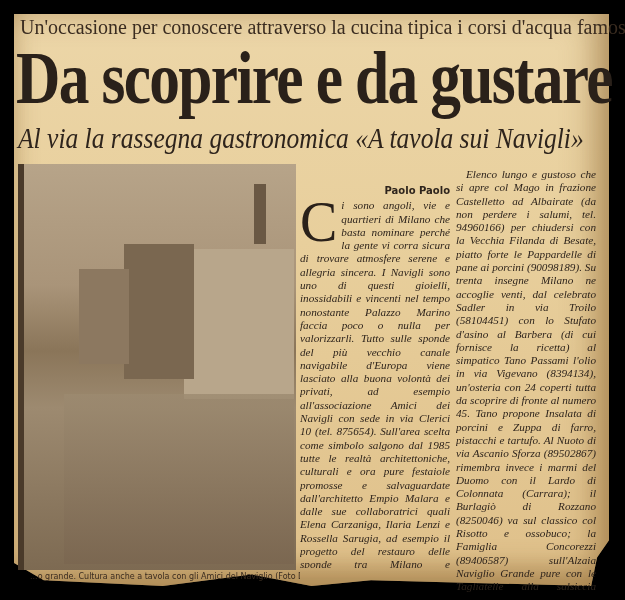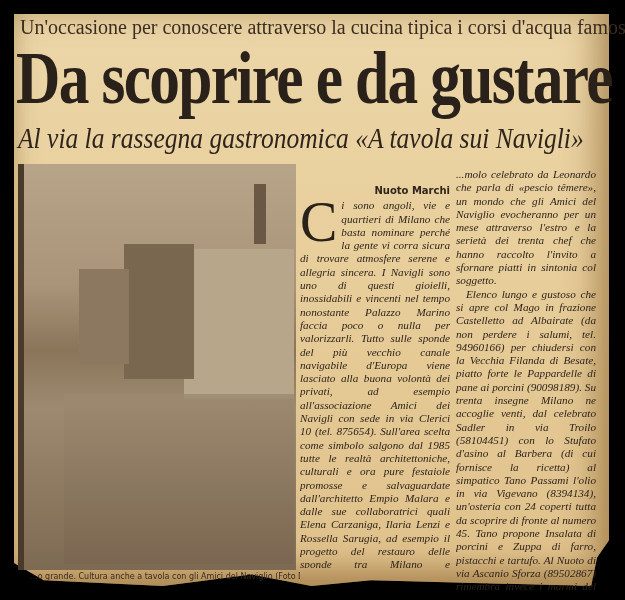--- a/index.html
+++ b/index.html
@@ -42,22 +42,21 @@
 <div class="photo">
   <div class="bldg" style="left:160px;top:85px;width:110px;height:150px;background:#b8a68b;"></div>
   <div class="bldg" style="left:100px;top:80px;width:70px;height:135px;background:#7a6750;"></div>
   <div class="bldg" style="left:55px;top:105px;width:50px;height:95px;background:#8c7860;"></div>
   <div class="bldg" style="left:230px;top:20px;width:12px;height:60px;background:#6a5844;"></div>
   <div class="bldg" style="left:40px;top:230px;width:230px;height:170px;background:linear-gradient(180deg,#9c8a70,#7a6650);opacity:0.8;"></div>
 </div>
 <div class="photo-caption">...o grande. Cultura anche a tavola con gli Amici del Naviglio (Foto D...</div>
 
 <div class="col col1">
-  <div class="byline">Nuoto Marchi</div>
+  <div class="byline">Paolo Paolo</div>
   <span class="dropcap">C</span>
   <p class="first">i sono angoli, vie e quartieri di Milano che basta nominare perché la gente vi corra sicura di trovare atmosfere serene e allegria sincera. I Navigli sono uno di questi gioielli, inossidabili e vincenti nel tempo nonostante Palazzo Marino faccia poco o nulla per valorizzarli. Tutto sulle sponde del più vecchio canale navigabile d'Europa viene lasciato alla buona volontà dei privati, ad esempio all'associazione Amici dei Navigli con sede in via Clerici 10 (tel. 875654). Sull'area scelta come simbolo salgono dal 1985 tutte le realtà architettoniche, culturali e ora pure festaiole promosse e salvaguardate dall'architetto Empio Malara e dalle sue collaboratrici quali Elena Carzaniga, Ilaria Lenzi e Rossella Sarugia, ad esempio il progetto del restauro delle sponde tra Milano e Abbiategrasso.</p>
 
 </div>
 
 <div class="col col2">
-  <p class="first">...molo celebrato da Leonardo che parla di «pescio têmere», un mondo che gli Amici del Naviglio evocheranno per un mese attraverso l'estro e la serietà dei trenta chef che hanno raccolto l'invito a sfornare piatti in sintonia col soggetto.</p>
   <p>Elenco lungo e gustoso che si apre col Mago in frazione Castelletto ad Albairate (da non perdere i salumi, tel. 94960166) per chiudersi con la Vecchia Filanda di Besate, piatto forte le Pappardelle di pane ai porcini (90098189). Su trenta insegne Milano ne accoglie venti, dal celebrato Sadler in via Troilo (58104451) con lo Stufato d'asino al Barbera (di cui fornisce la ricetta) al simpatico Tano Passami l'olio in via Vigevano (8394134), un'osteria con 24 coperti tutta da scoprire di fronte al numero 45. Tano propone Insalata di porcini e Zuppa di farro, pistacchi e tartufo. Al Nuoto di via Ascanio Sforza (89502867) rimembra invece i marmi del Duomo con il Lardo di Colonnata (Carrara); il Burlagiò di Rozzano (8250046) va sul classico col Risotto e ossobuco; la Famiglia Concorezzi (89406587) sull'Alzaia Naviglio Grande pure con le Tagliatelle alla salsiccia mentre Olivia in viale D'Annunzio (894060052) offre una spruzzata di creatività con le Cotolette di petto di faraona. Col Ponte Rosso in Ripa di Porta Ticinese (8373132) siamo di nuovo nella storia con Risotto borlotti e salsiccia nonché il Baccalà al pari della Trattoria Visconti a Bereguardo (0382-928148) con Ravioli al brasato e Sottofiletto di cavallo. Passato e presente invece alle Vigne in Ripa di Porta Ticinese (8375617): Coniglio disossato e Gnocchi alle olive nere. Due ultimissime segnalazioni? Nella stessa Ripa la Terrina di anguilla dell'Osteria di Porta Cicca (8372763) e a Gaggiano i Maltagliati al tartufo del Re Artù (9085123). Evviva... a tutta accoglienza.</p>
 </div>
 
 </body></html>

